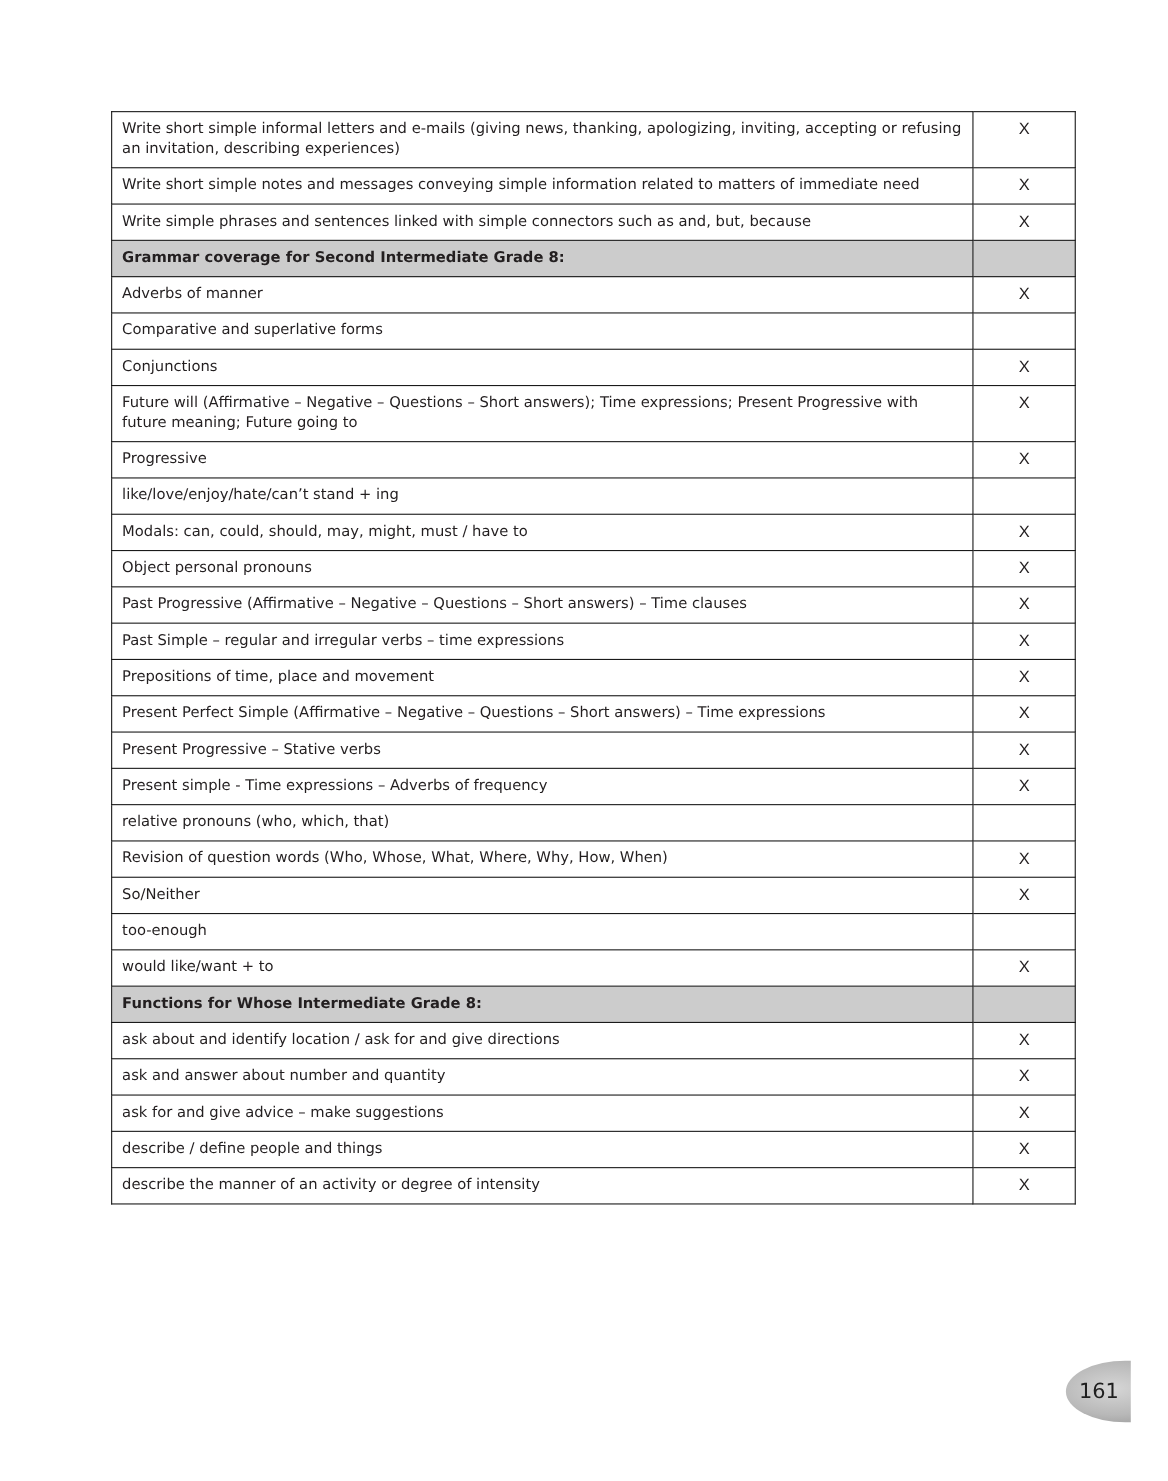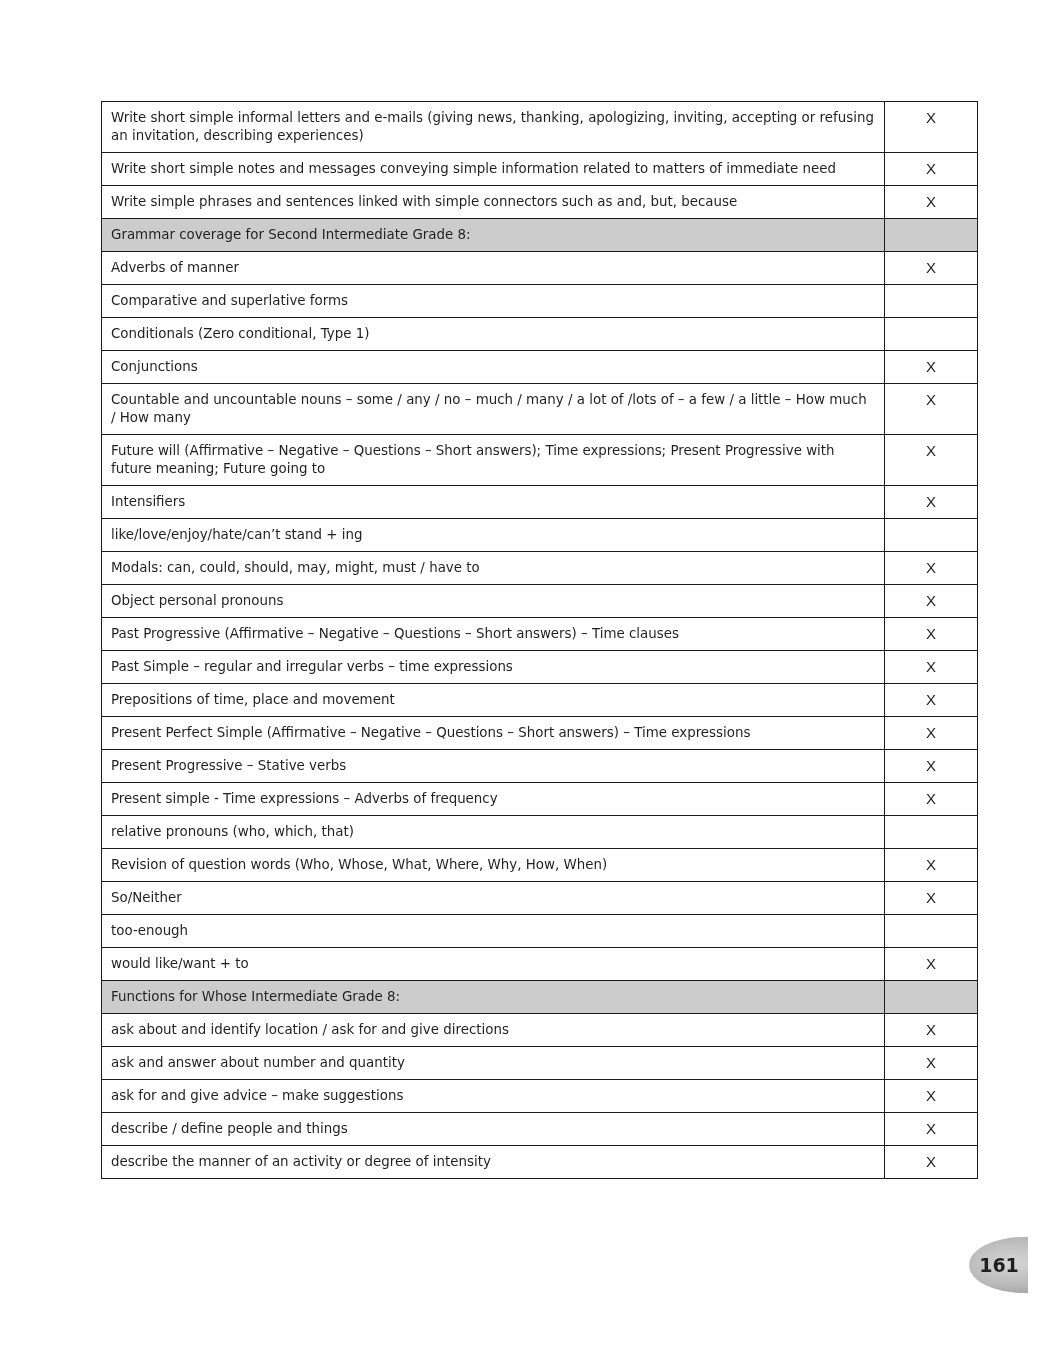--- a/index.html
+++ b/index.html
@@ -5,29 +5,29 @@
   html, body { margin: 0; padding: 0; background: #ffffff; }
   body { width: 1062px; height: 1346px; position: relative; overflow: hidden;
          font-family: "DejaVu Sans", "Liberation Sans", sans-serif; color: #231f20; }
   .tbl { position: absolute; left: 101px; top: 101px; width: 877px;
          border-collapse: collapse; table-layout: fixed; }
   .tbl td { border: 1px solid #1a1a1a; font-size: 13.4px; line-height: 18px;
             vertical-align: top; padding: 7px 9px 7px 9px; }
   .tbl td.c1 { width: 748px; }
   .tbl td.c2 { width: 90px; text-align: center; padding-left: 0; padding-right: 0;
                font-family: "Liberation Sans", sans-serif; font-size: 15px; }
-  .tbl tr.hdr td { background: #cccccc; }
+  .tbl tr.hdr td { background: #cccccc; font-weight: bold; }
   .tbl tr.row td { height: 18px; }
   .tbl td .it { }
   .page-num { position: absolute; left: 969px; top: 1237px; width: 108px; height: 56px;
               border-radius: 54px / 28px;
               background: radial-gradient(ellipse at 40% 45%, #d6d6d6 0%, #b8b8b8 55%, #8e8e8e 100%);
               }
   .page-num span { position: absolute; left: 0; top: 0; width: 60px; text-align: center;
-                   line-height: 56px; font-weight: bold; font-size: 19px; color: #1f1f1f;
+                   line-height: 56px; font-weight: normal; font-size: 19px; color: #1f1f1f;
                    font-family: "DejaVu Sans", sans-serif; }
   .clip { position: absolute; left: 960px; top: 1230px; width: 68px; height: 70px; overflow: hidden; }
   .clip .page-num { left: 9px; top: 7px; }
 </style>
 </head>
 <body>
 
 <table class="tbl">
   <tbody id="tbody">
       <tr class="row">
@@ -48,37 +48,29 @@
       </tr>
       <tr class="row">
         <td class="c1"><span>Adverbs of manner</span></td>
         <td class="c2">X</td>
       </tr>
       <tr class="row">
         <td class="c1"><span>Comparative and superlative forms</span></td>
         <td class="c2"></td>
       </tr>
       <tr class="row">
-        <td class="c1"><span>Conditionals (Zero conditional, Type 1)</span></td>
-        <td class="c2"></td>
-      </tr>
-      <tr class="row">
         <td class="c1"><span>Conjunctions</span></td>
-        <td class="c2">X</td>
-      </tr>
-      <tr class="row">
-        <td class="c1"><span>Countable and uncountable nouns – </span><span class="it">some / any / no – much / many / a lot of /lots of – a few / a little – How much / How many</span></td>
         <td class="c2">X</td>
       </tr>
       <tr class="row">
         <td class="c1"><span>Future </span><span class="it">will</span><span> (Affirmative – Negative – Questions – Short answers); Time expressions; Present Progressive with future meaning; Future </span><span class="it">going to</span></td>
         <td class="c2">X</td>
       </tr>
       <tr class="row">
-        <td class="c1"><span>Intensifiers</span></td>
+        <td class="c1"><span>Progressive</span></td>
         <td class="c2">X</td>
       </tr>
       <tr class="row">
         <td class="c1"><span class="it">like/love/enjoy/hate/can’t stand</span><span> + ing</span></td>
         <td class="c2"></td>
       </tr>
       <tr class="row">
         <td class="c1"><span>Modals: </span><span class="it">can, could</span><span>, </span><span class="it">should, may, might, must / have to</span></td>
         <td class="c2">X</td>
       </tr>

